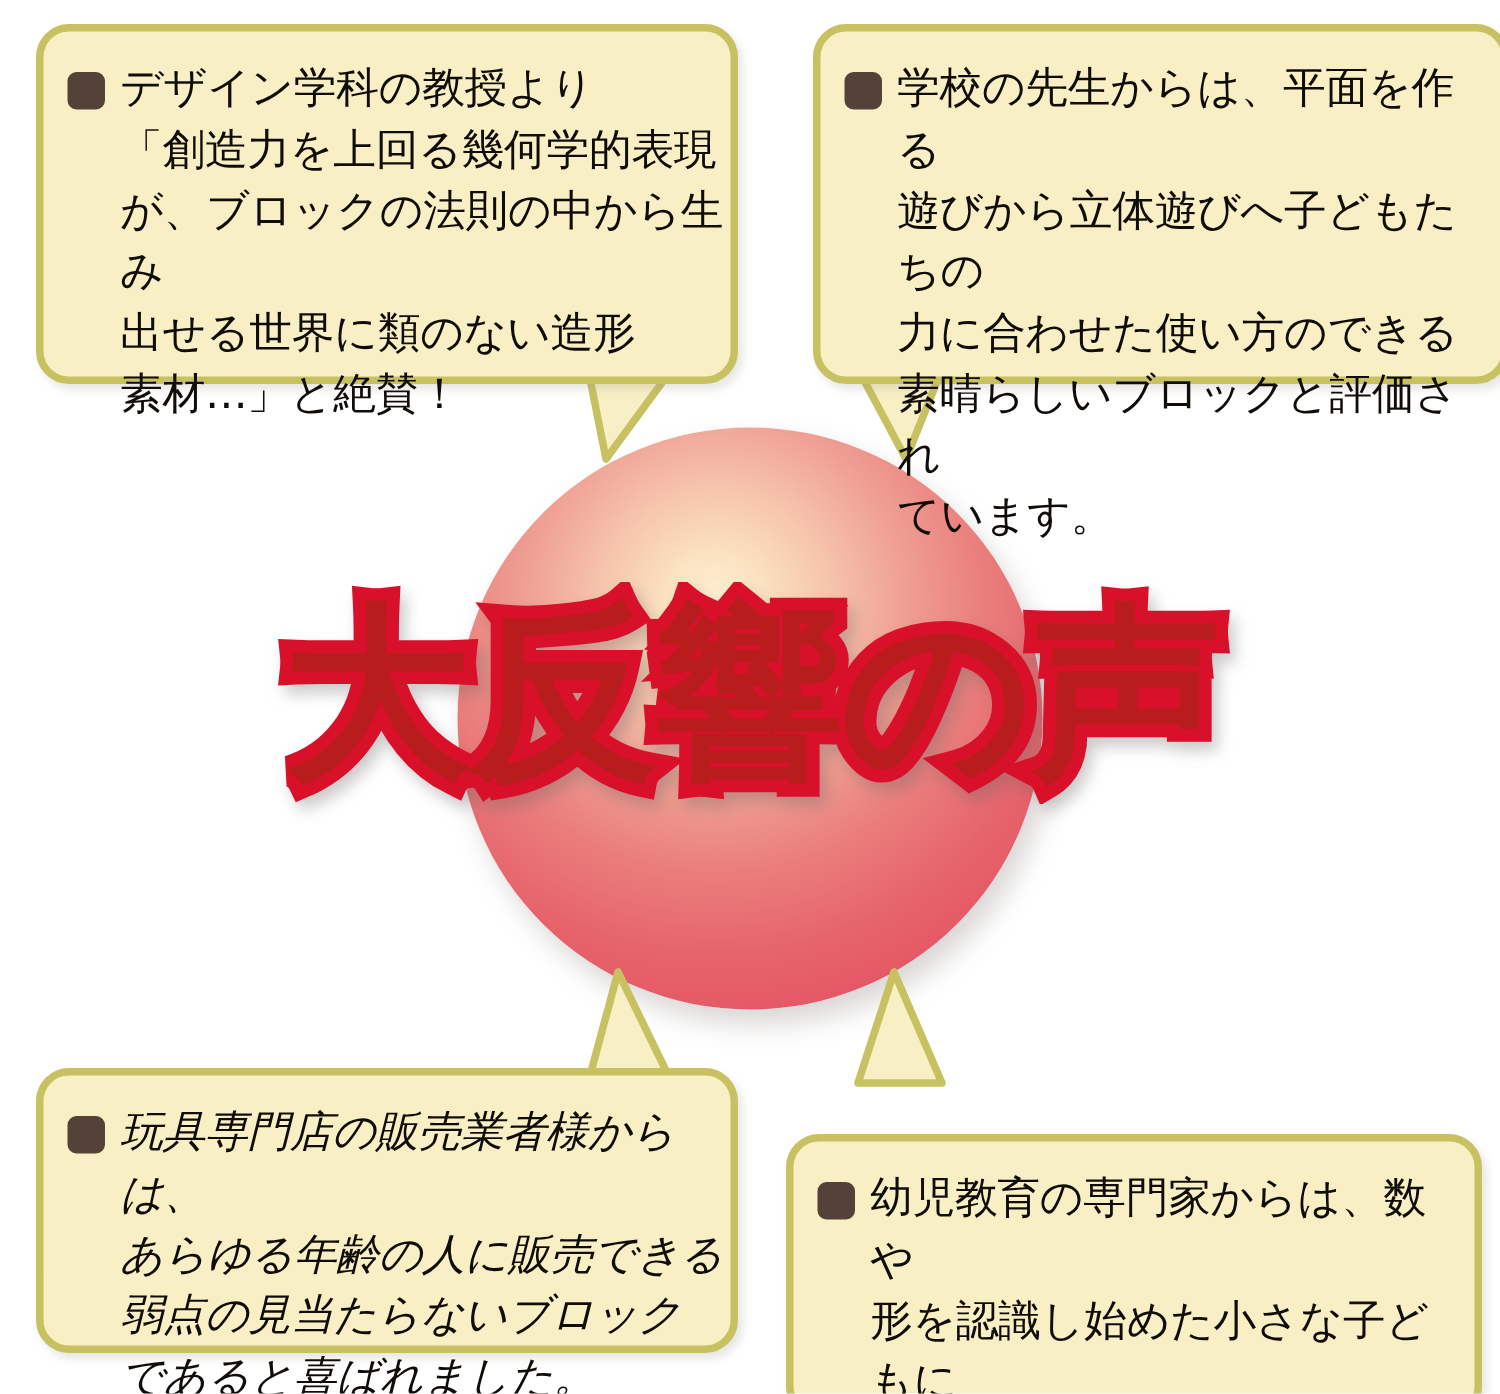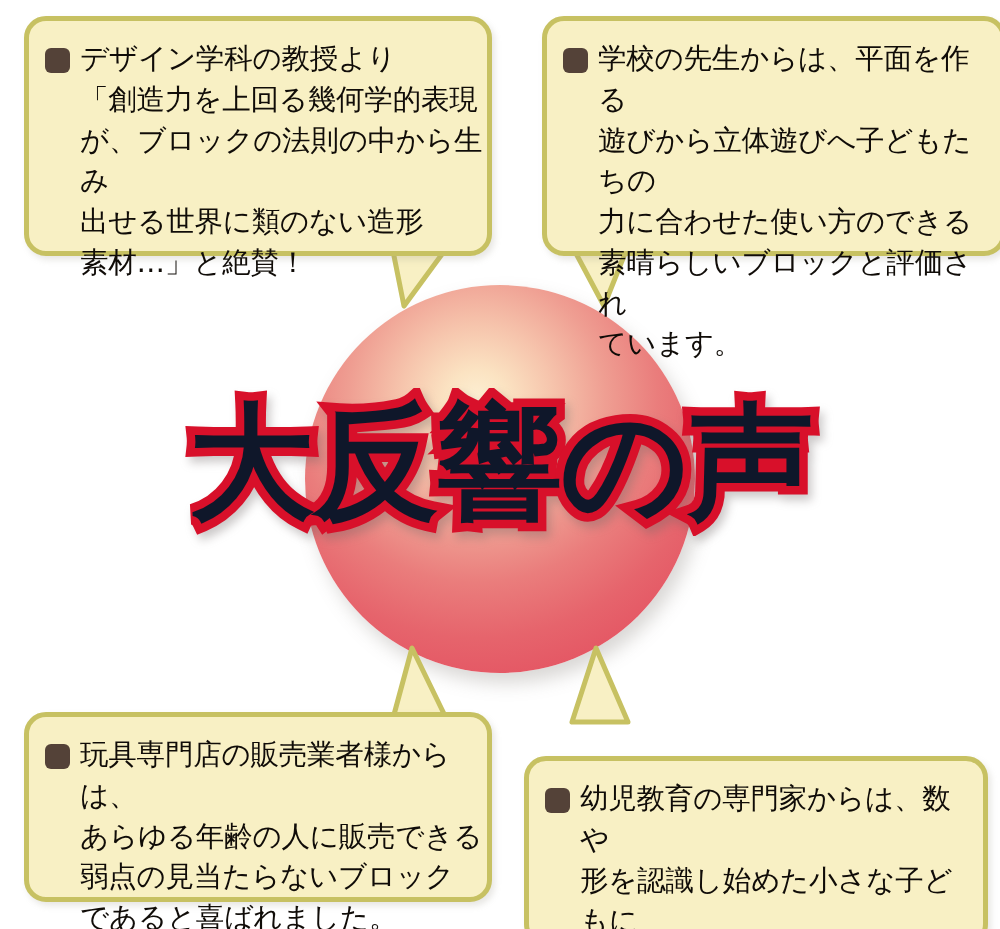--- a/index.html
+++ b/index.html
@@ -56,21 +56,21 @@
     z-index: 6;
     pointer-events: none;
   }
   .headline .txt {
     display: inline-block;
     font-family: "DejaVu Sans", "Liberation Sans", sans-serif;
     font-size: 126px;
     line-height: 1.12;
     font-weight: 700;
     letter-spacing: -2px;
-    color: #0f172a;
+    color: #b91c1c;
     -webkit-text-stroke: 17px #d8102a;
     paint-order: stroke fill;
     filter: drop-shadow(4px 6px 5px rgba(110,100,100,0.35));
     white-space: nowrap;
   }
 
   
   .bubble {
     position: absolute;
     box-sizing: border-box;
@@ -100,21 +100,21 @@
     line-height: 1.43;
     color: #100c08;
     font-weight: 400;
     letter-spacing: -0.2px;
     white-space: pre-line;
   }
 
   
   #bubble-tl { left: 24px;  top: 16px;  width: 468px; height: 240px; }
   #bubble-tr { left: 542px; top: 16px;  width: 464px; height: 240px; }
-  #bubble-bl { left: 24px;  top: 712px; width: 468px; height: 190px; }
+  #bubble-bl { left: 24px;  top: 712px; width: 468px; height: 190px; font-style: italic; }
   #bubble-br { left: 524px; top: 712px; width: 464px; height: 190px; margin-top: 44px; }
 
   
   #tails {
     position: absolute;
     left: 0; top: 0;
     width: 1000px; height: 929px;
     z-index: 3;
     pointer-events: none;
   }

